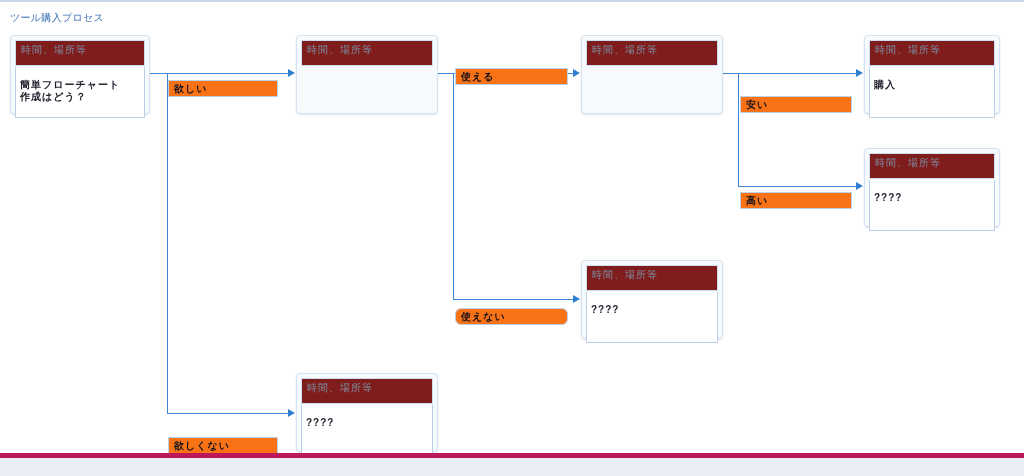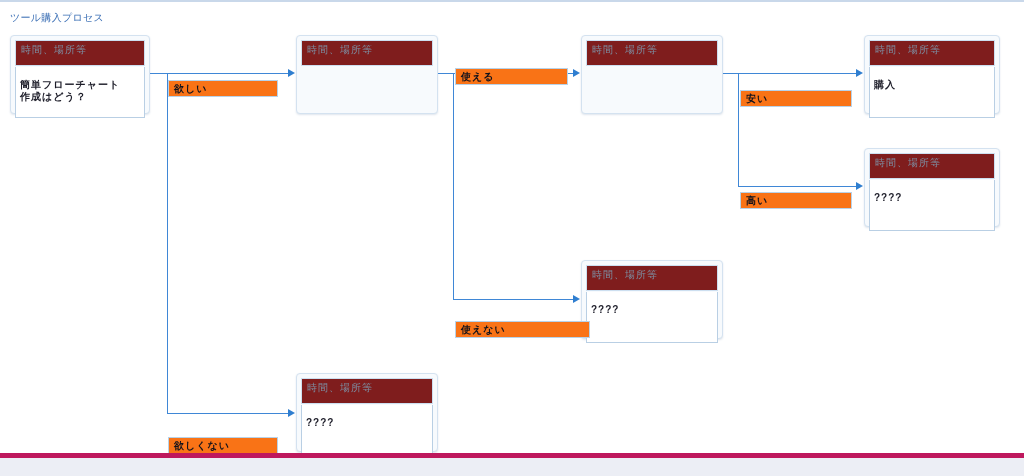--- a/index.html
+++ b/index.html
@@ -157,17 +157,17 @@
   </div>
 
   <div class="node" id="node-n7" style="left: 296px; top: 371px; width: 142px; height: 79px;">
     <div class="node-head">時間、場所等</div>
     <div class="node-body" style="height: 51px;">????</div>
   </div>
 
   <div class="elabel" id="elabel-e1" style="left: 168px; top: 78px; width: 110px;">欲しい</div>
   <div class="elabel" id="elabel-e2" style="left: 168px; top: 435px; width: 110px;">欲しくない</div>
   <div class="elabel" id="elabel-e3" style="left: 455px; top: 66px; width: 113px;">使える</div>
-  <div class="elabel" id="elabel-e4" style="left: 455px; top: 319px; width: 135px;">使えない</div>
-  <div class="elabel" id="elabel-e5" style="left: 740px; top: 88px; width: 112px;">安い</div>
+  <div class="elabel" id="elabel-e4" style="left: 455px; top: 306px; width: 113px; border-radius: 6px;">使えない</div>
+  <div class="elabel" id="elabel-e5" style="left: 740px; top: 94px; width: 112px;">安い</div>
   <div class="elabel" id="elabel-e6" style="left: 740px; top: 190px; width: 112px;">高い</div>
 
 </div>
 
 </body></html>

